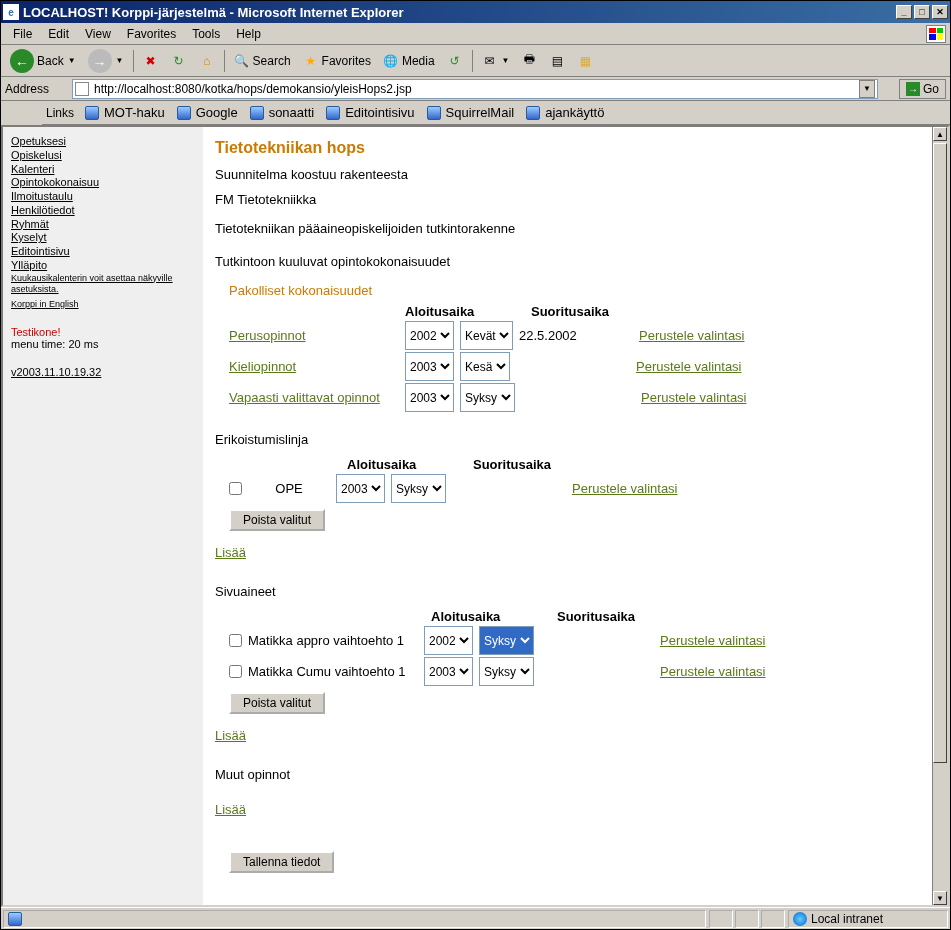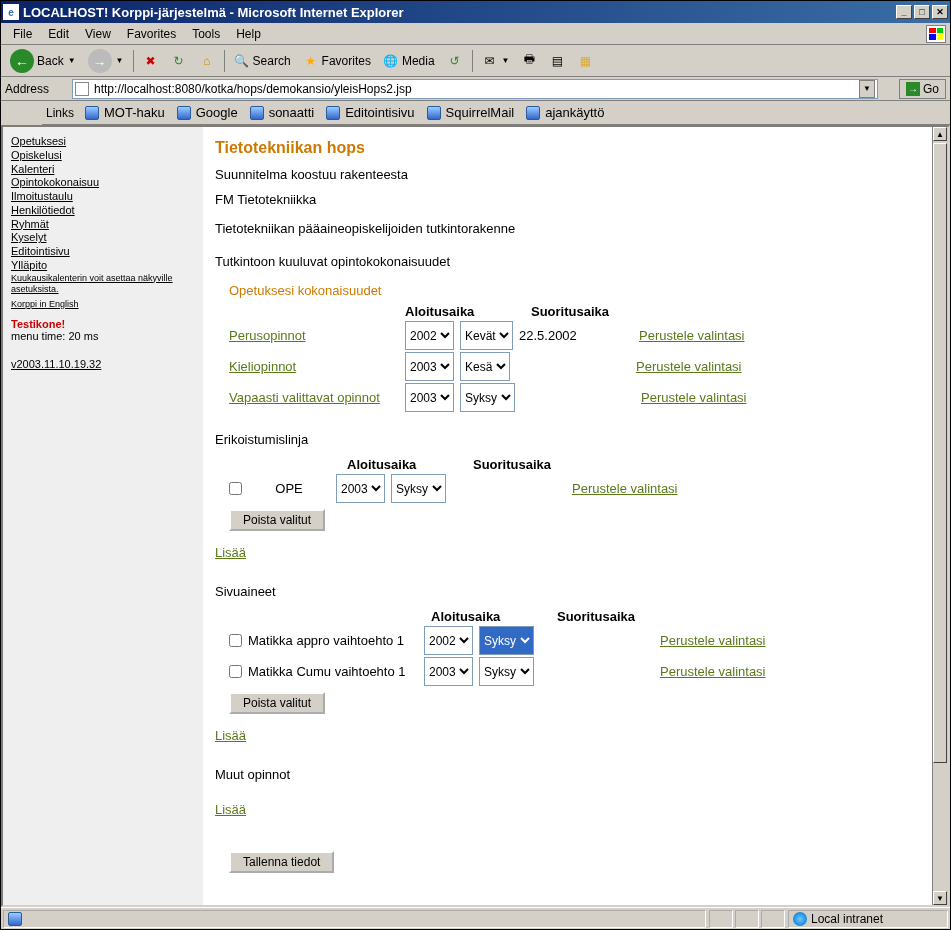--- a/index.html
+++ b/index.html
@@ -32,21 +32,21 @@
   .linksbar-label { font-size: 12px; padding-right: 4px; }
   .link-btn { height: 20px; padding: 0 5px; display: flex; align-items: center; gap: 5px; cursor: pointer; font-size: 13px; }
   .link-icon { width: 14px; height: 14px; border: 1px solid #2a5a9a; background: linear-gradient(#9cf, #36c); border-radius: 2px; }
   .content-area { flex: 1; display: flex; background: #fff; border: 2px inset #d4d0c8; overflow: hidden; position: relative; }
   .scroll-v { width: 16px; background: #d4d0c8; border-left: 1px solid #808080; position: relative; }
   .scroll-thumb { position: absolute; top: 16px; left: 0; width: 14px; height: 620px; background: #d4d0c8; border: 1px solid #fff; border-right-color: #404040; border-bottom-color: #404040; }
   .scroll-btn { width: 14px; height: 14px; background: #d4d0c8; border: 1px solid #fff; border-right-color: #404040; border-bottom-color: #404040; position: absolute; display: flex; align-items: center; justify-content: center; font-size: 8px; }
   .sidebar { width: 200px; background: #efefef; padding: 8px; font-size: 11px; }
   .sidebar a { display: block; color: #000; text-decoration: underline; line-height: 1.25; }
   .sidebar .small { font-size: 9px; }
-  .sidebar .testikone { color: #c00; font-weight: bold; margin-top: 8px; }
+  .sidebar .testikone { color: #c00; font-weight: normal; margin-top: 16px; }
   .sidebar .version { margin-top: 16px; text-decoration: underline; }
   .main { flex: 1; padding: 8px 12px; font-size: 13px; background: #fff; }
   .main h1 { color: #cc7a00; font-size: 16px; margin: 4px 0 10px 0; font-weight: bold; }
   .main .orange { color: #000000; margin: 10px 0; }
   .main .section-head { color: #cc7a00; margin: 14px 0 6px 14px; }
   .main .row { display: flex; align-items: center; gap: 6px; margin: 2px 0 2px 14px; }
   .main .row .name { width: 170px; }
   .main .row .name a { color: #5a7a1a; text-decoration: underline; }
   .main .row .name-plain { width: 170px; }
   .main select { font-size: 12px; height: 29px; border: 1px solid #7f9db9; background: #fff; }
@@ -212,21 +212,21 @@
     </div>
 
     <div class="main">
       <h1>Tietotekniikan hops</h1>
       <div class="orange">Suunnitelma koostuu rakenteesta</div>
       <div>FM Tietotekniikka</div>
       <div style="margin-top:14px">Tietotekniikan pääaineopiskelijoiden tutkintorakenne</div>
       <div class="orange" style="margin-top:18px">Tutkintoon kuuluvat opintokokonaisuudet</div>
 
       
-      <div class="section-head">Opetuksesi kokonaisuudet</div>
+      <div class="section-head">Pakolliset kokonaisuudet</div>
       <div class="col-head">
         <span class="c1"></span>
         <span class="c2">Aloitusaika</span>
         <span class="c3">Suoritusaika</span>
       </div>
       <div class="row">
         <span class="name"><a>Perusopinnot</a></span>
         <select><option>2002</option></select>
         <select><option>Kevät</option></select>
         <span class="suoritus">22.5.2002</span>

